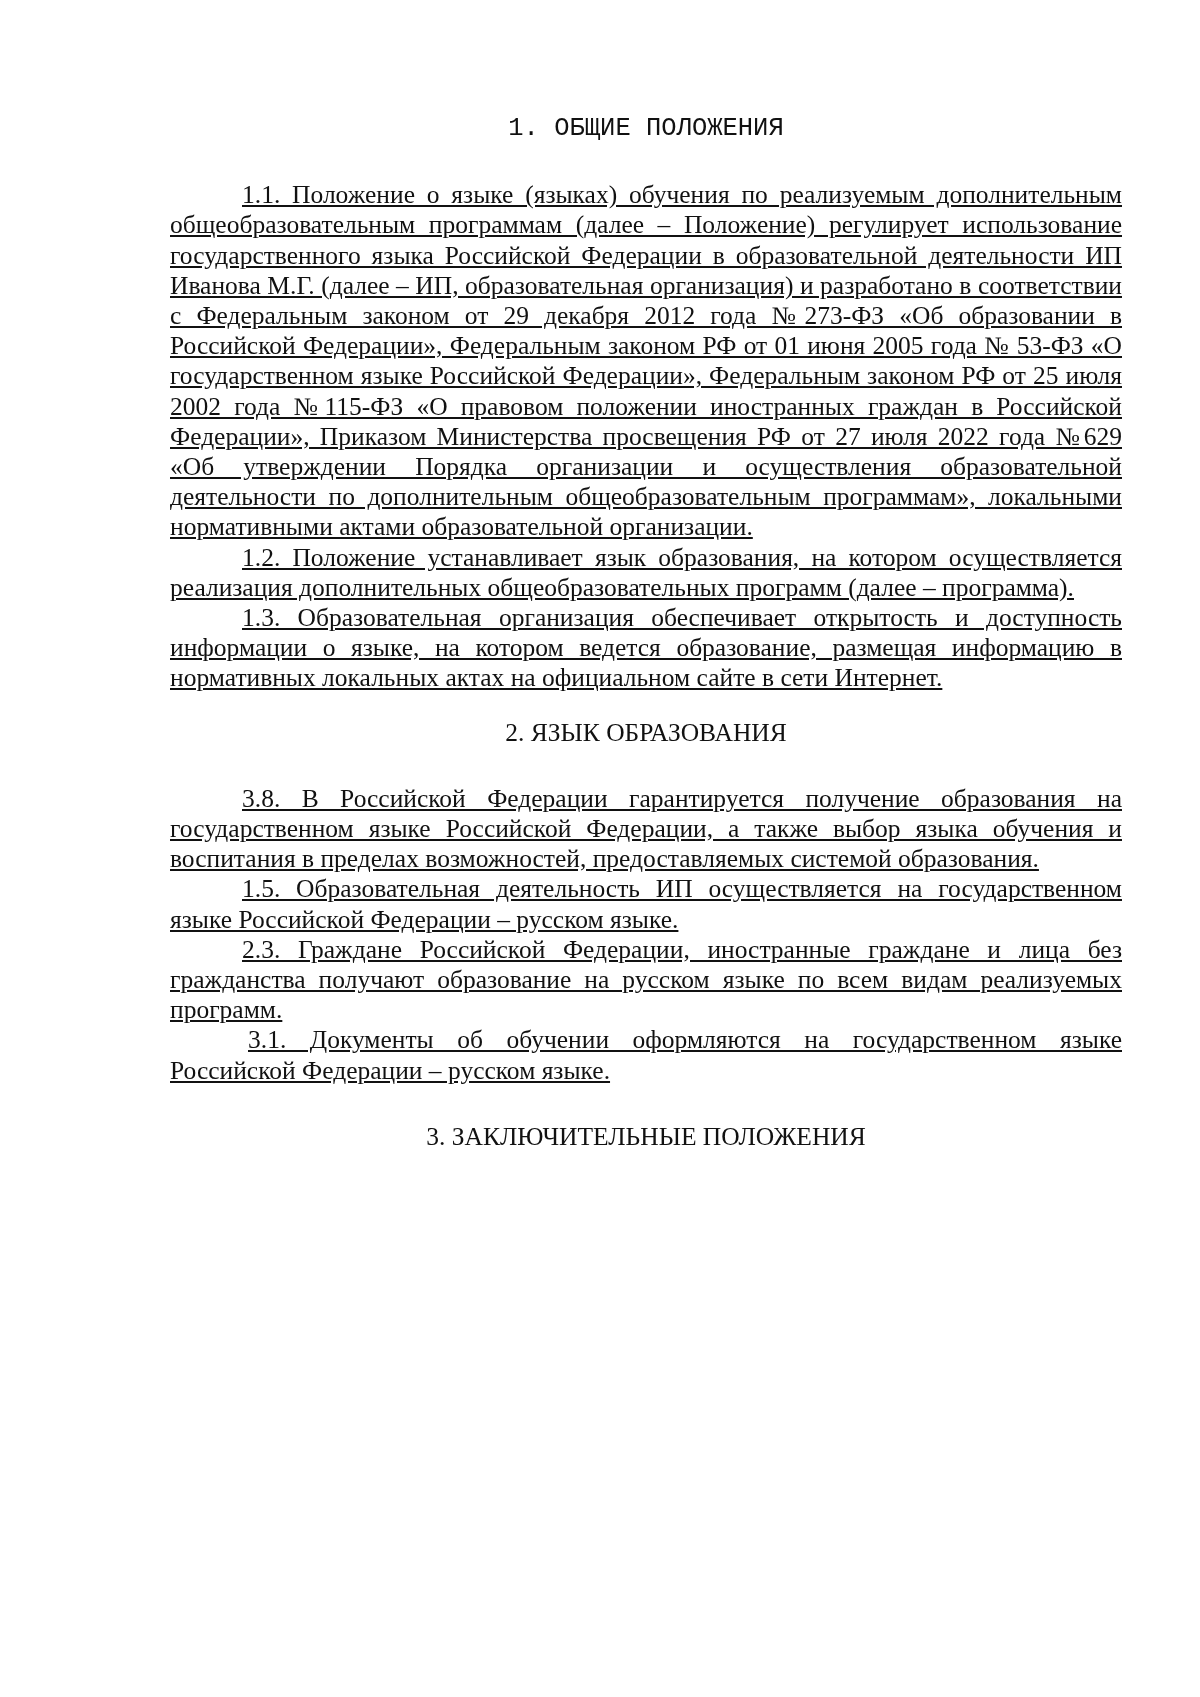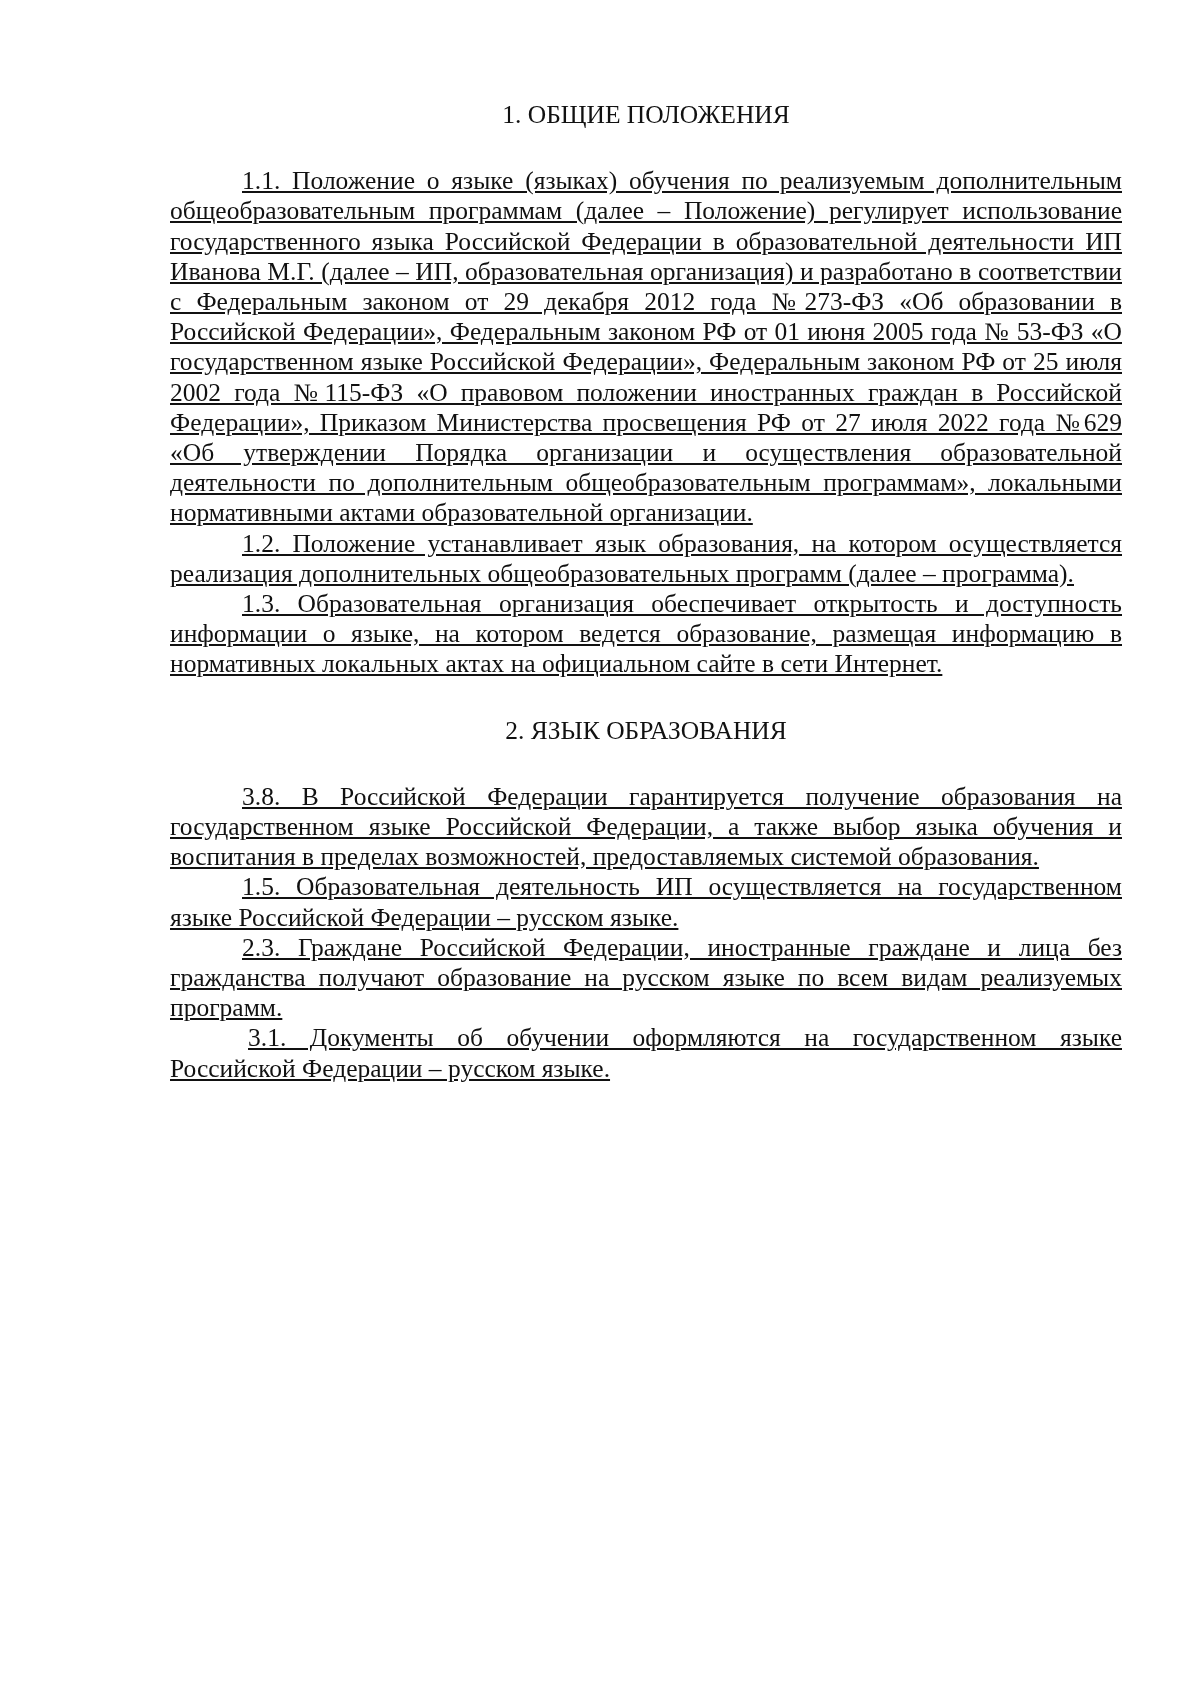--- a/index.html
+++ b/index.html
@@ -3,34 +3,35 @@
 <meta charset="utf-8">
 <style>
   html, body { margin: 0; padding: 0; background: #ffffff; }
   body { width: 1200px; height: 1697px; position: relative; overflow: hidden; }
   .page {
     position: absolute; left: 170px; top: 100px; width: 952px;
     font-family: "Liberation Serif", serif; font-size: 25.5px; line-height: 30.2px;
     color: #111111;
   }
   .heading { text-align: center; margin: 0; font-weight: normal; font-size: 25.5px; }
-  .h1 { margin-top: 0; margin-bottom: 36px; }
-  .h2 { margin-top: 36px; margin-bottom: 36px; }
+  .h1 { margin-top: 14px; margin-bottom: 36px; font-family: Liberation Mono, monospace; }
+  .h2 { margin-top: 24px; margin-bottom: 36px; }
   .h3 { margin-top: 36px; }
   p { margin: 0; text-align: justify; text-indent: 72px; text-decoration: underline; }
   p.extra-indent { text-indent: 78px; }
 </style>
 </head>
 <body>
 
 <div class="page">
   <h2 class="heading h1">1. ОБЩИЕ ПОЛОЖЕНИЯ</h2>
   <p>1.1. Положение о языке (языках) обучения по реализуемым дополнительным общеобразовательным программам  (далее – Положение) регулирует использование государственного языка Российской Федерации в образовательной деятельности ИП Иванова М.Г. (далее – ИП, образовательная организация) и разработано в соответствии с Федеральным законом от 29 декабря 2012 года №273-ФЗ «Об образовании в Российской Федерации», Федеральным законом РФ от 01 июня 2005 года  № 53-ФЗ «О государственном языке Российской Федерации», Федеральным законом РФ от 25 июля 2002 года №115-ФЗ «О правовом положении иностранных граждан в Российской Федерации», Приказом Министерства просвещения РФ от 27 июля 2022 года №629 «Об утверждении Порядка организации и осуществления образовательной деятельности по дополнительным общеобразовательным программам», локальными нормативными актами образовательной организации.</p>
   <p>1.2. Положение устанавливает язык образования, на котором осуществляется реализация дополнительных общеобразовательных программ (далее – программа).</p>
   <p>1.3. Образовательная организация обеспечивает открытость и доступность информации о языке, на котором ведется образование, размещая информацию в нормативных локальных актах на официальном сайте в сети Интернет.</p>
 
   <h2 class="heading h2">2.  ЯЗЫК ОБРАЗОВАНИЯ</h2>
   <p>3.8. В Российской Федерации гарантируется получение образования на государственном языке Российской Федерации, а также выбор языка обучения и воспитания в пределах возможностей, предоставляемых системой образования.</p>
   <p>1.5. Образовательная деятельность ИП осуществляется на государственном языке Российской Федерации – русском языке.</p>
   <p>2.3. Граждане Российской Федерации, иностранные граждане и лица без гражданства получают образование на русском языке по всем видам реализуемых программ.</p>
   <p class="extra-indent">3.1. Документы об обучении оформляются на государственном языке Российской Федерации – русском языке.</p>
 
+  <h2 class="heading h3">3.  ЗАКЛЮЧИТЕЛЬНЫЕ ПОЛОЖЕНИЯ</h2>
 </div>
 
 </body></html>

